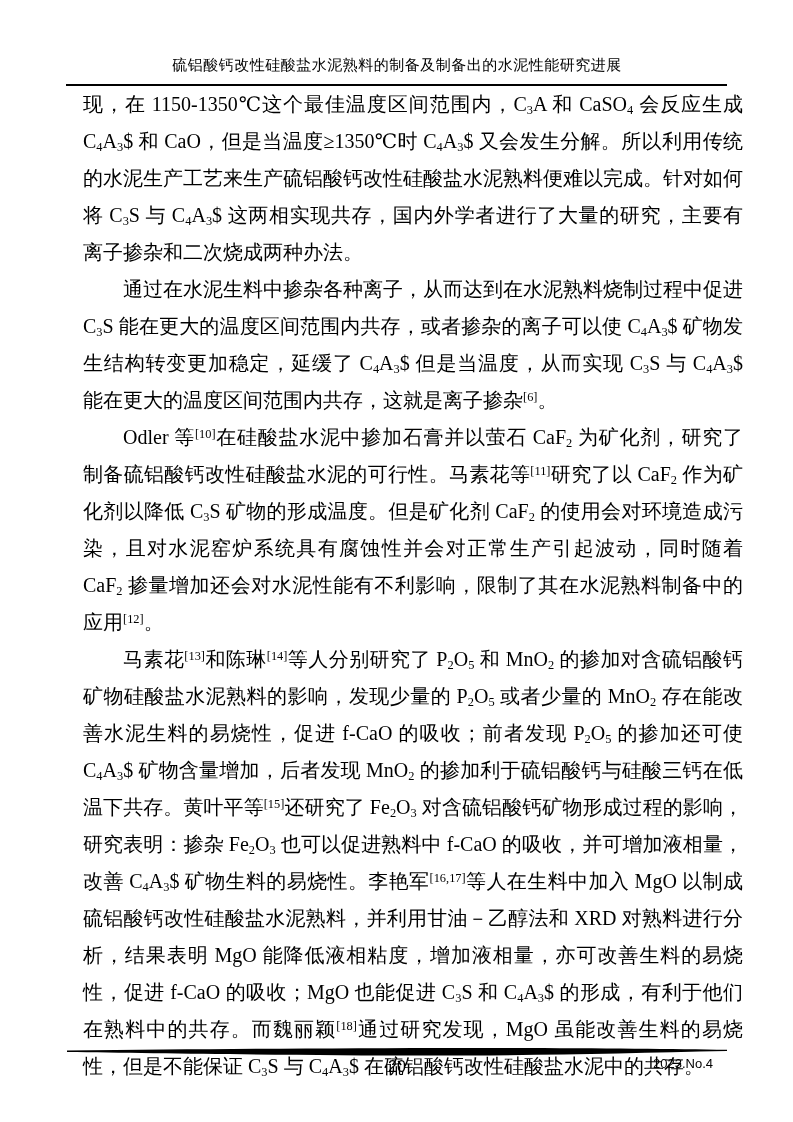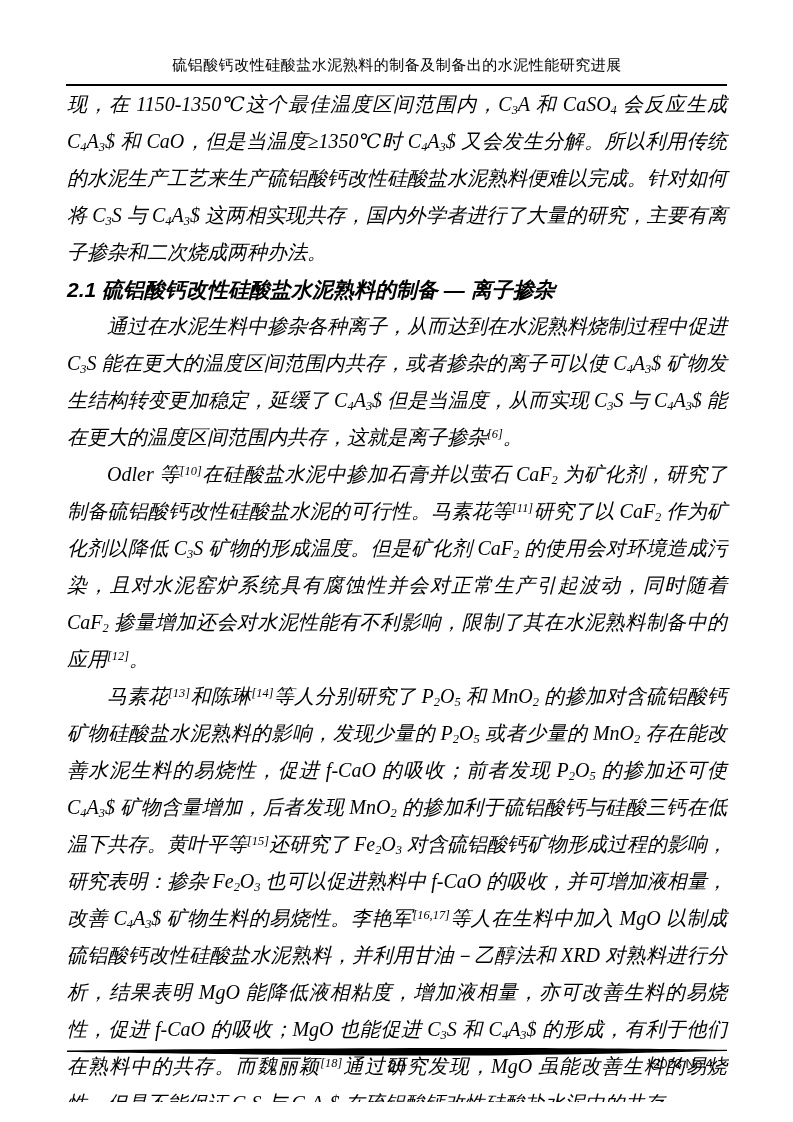--- a/index.html
+++ b/index.html
@@ -11,23 +11,23 @@
   }
   .running-header {
     position:absolute; top:56px; left:67px; width:660px;
     text-align:center; font-size:15px; letter-spacing:0.5px;
   }
   .header-rule {
     position:absolute; top:84px; left:66px; width:661px;
     height:2px; background:#000000;
   }
   .article-body {
-    position:absolute; top:86px; left:67px; width:660px;
+    position:absolute; top:86px; left:83px; width:660px;
     font-size:20px; line-height:37px;
-    text-align:justify; text-justify:inter-ideograph;font-style:italic;
+    text-align:justify; text-justify:inter-ideograph;
   }
   .para { text-indent:2em; }
   .para.no-indent { text-indent:0; }
   .section-heading {
     font-size:21px; line-height:37px; font-weight:700; text-indent:0;
     font-family:"Liberation Sans","DejaVu Sans",sans-serif;
   }
   .article-body sub {
     font-size:0.62em; line-height:0;
     vertical-align:baseline; position:relative; top:0.22em;
@@ -57,21 +57,20 @@
 <div class="page">
 
   <div class="running-header">
     <span>硫铝酸钙改性硅酸盐水泥熟料的制备及制备出的水泥性能研究进展</span>
   </div>
 
   <div class="header-rule"></div>
 
   <div class="article-body">
     <p class="para no-indent"><span>现，在 1150-1350℃这个最佳温度区间范围内，C</span><sub>3</sub><span>A 和 CaSO</span><sub>4</sub><span> 会反应生成 C</span><sub>4</sub><span>A</span><sub>3</sub><span>$ 和 CaO，但是当温度≥1350℃时 C</span><sub>4</sub><span>A</span><sub>3</sub><span>$ 又会发生分解。所以利用传统的水泥生产工艺来生产硫铝酸钙改性硅酸盐水泥熟料便难以完成。针对如何将 C</span><sub>3</sub><span>S 与 C</span><sub>4</sub><span>A</span><sub>3</sub><span>$ 这两相实现共存，国内外学者进行了大量的研究，主要有离子掺杂和二次烧成两种办法。</span></p>
-    <h2 class="section-heading">2.1 硫铝酸钙改性硅酸盐水泥熟料的制备 — 离子掺杂</h2>
     <p class="para"><span>通过在水泥生料中掺杂各种离子，从而达到在水泥熟料烧制过程中促进 C</span><sub>3</sub><span>S 能在更大的温度区间范围内共存，或者掺杂的离子可以使 C</span><sub>4</sub><span>A</span><sub>3</sub><span>$ 矿物发生结构转变更加稳定，延缓了 C</span><sub>4</sub><span>A</span><sub>3</sub><span>$ 但是当温度，从而实现 C</span><sub>3</sub><span>S 与 C</span><sub>4</sub><span>A</span><sub>3</sub><span>$ 能在更大的温度区间范围内共存，这就是离子掺杂</span><sup>[6]</sup><span>。</span></p>
     <p class="para"><span>Odler 等</span><sup>[10]</sup><span>在硅酸盐水泥中掺加石膏并以萤石 CaF</span><sub>2</sub><span> 为矿化剂，研究了制备硫铝酸钙改性硅酸盐水泥的可行性。马素花等</span><sup>[11]</sup><span>研究了以 CaF</span><sub>2</sub><span> 作为矿化剂以降低 C</span><sub>3</sub><span>S 矿物的形成温度。但是矿化剂 CaF</span><sub>2</sub><span> 的使用会对环境造成污染，且对水泥窑炉系统具有腐蚀性并会对正常生产引起波动，同时随着 CaF</span><sub>2</sub><span> 掺量增加还会对水泥性能有不利影响，限制了其在水泥熟料制备中的应用</span><sup>[12]</sup><span>。</span></p>
     <p class="para"><span>马素花</span><sup>[13]</sup><span>和陈琳</span><sup>[14]</sup><span>等人分别研究了 P</span><sub>2</sub><span>O</span><sub>5</sub><span> 和 MnO</span><sub>2</sub><span> 的掺加对含硫铝酸钙矿物硅酸盐水泥熟料的影响，发现少量的 P</span><sub>2</sub><span>O</span><sub>5</sub><span> 或者少量的 MnO</span><sub>2</sub><span> 存在能改善水泥生料的易烧性，促进 f-CaO 的吸收；前者发现 P</span><sub>2</sub><span>O</span><sub>5</sub><span> 的掺加还可使 C</span><sub>4</sub><span>A</span><sub>3</sub><span>$ 矿物含量增加，后者发现 MnO</span><sub>2</sub><span> 的掺加利于硫铝酸钙与硅酸三钙在低温下共存。黄叶平等</span><sup>[15]</sup><span>还研究了 Fe</span><sub>2</sub><span>O</span><sub>3</sub><span> 对含硫铝酸钙矿物形成过程的影响，研究表明：掺杂 Fe</span><sub>2</sub><span>O</span><sub>3</sub><span> 也可以促进熟料中 f-CaO 的吸收，并可增加液相量，改善 C</span><sub>4</sub><span>A</span><sub>3</sub><span>$ 矿物生料的易烧性。李艳军</span><sup>[16,17]</sup><span>等人在生料中加入 MgO 以制成硫铝酸钙改性硅酸盐水泥熟料，并利用甘油－乙醇法和 XRD 对熟料进行分析，结果表明 MgO 能降低液相粘度，增加液相量，亦可改善生料的易烧性，促进 f-CaO 的吸收；MgO 也能促进 C</span><sub>3</sub><span>S 和 C</span><sub>4</sub><span>A</span><sub>3</sub><span>$ 的形成，有利于他们在熟料中的共存。而魏丽颖</span><sup>[18]</sup><span>通过研究发现，MgO 虽能改善生料的易烧性，但是不能保证 C</span><sub>3</sub><span>S 与 C</span><sub>4</sub><span>A</span><sub>3</sub><span>$ 在硫铝酸钙改性硅酸盐水泥中的共存。</span></p>
   </div>
 
   <div class="footer-bar">
     <svg viewBox="0 0 660 11" preserveAspectRatio="none">
       <path d="M0,3.6 C140,2.2 260,0.9 400,0.9 C520,0.9 600,1.7 660,2.8 L660,4.0 C560,6.2 470,8.6 360,8.6 C230,8.6 90,6.2 0,5.0 Z" fill="#000000"></path>
     </svg>
   </div>

